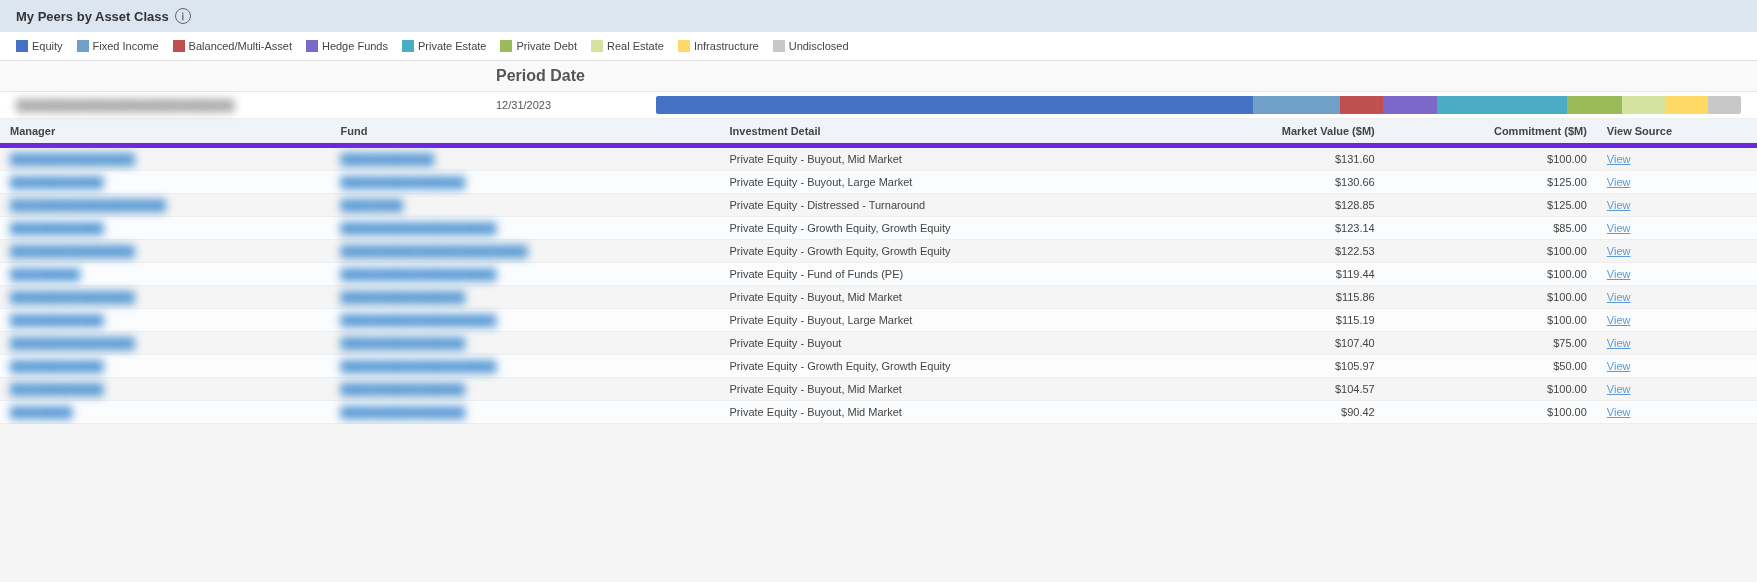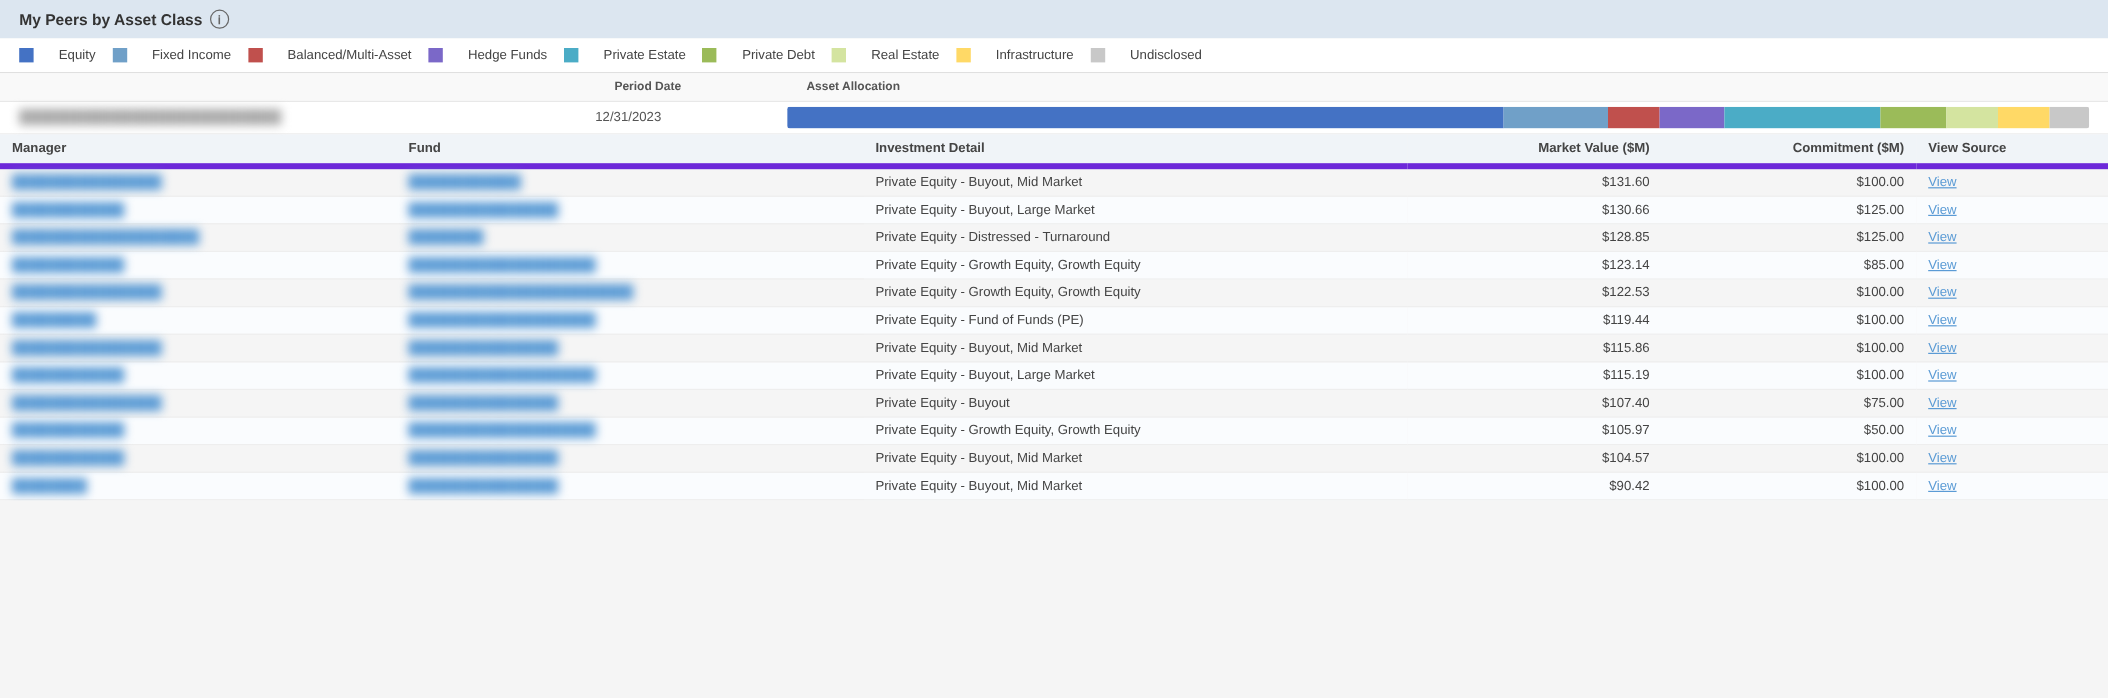--- a/index.html
+++ b/index.html
@@ -28,37 +28,37 @@
 
     .legend-bar {
       background: #fff;
       padding: 8px 16px;
       display: flex;
       align-items: center;
       gap: 14px;
       border-bottom: 1px solid #e0e0e0;
     }
     .legend-item {
-      display: flex; align-items: center; gap: 21px;
+      display: flex; align-items: center; gap: 4px;
       font-size: 11px; color: #444;
     }
     .legend-swatch {
       width: 12px; height: 12px;
       display: inline-block;
     }
 
     .summary-row {
       display: grid;
       grid-template-columns: 480px 160px 1fr;
       padding: 6px 16px;
       border-bottom: 1px solid #e8e8e8;
       background: #f9f9f9;
     }
     .summary-row .col-header {
-      font-size: 10px; font-weight: 600; color: #555; margin-left: 16px;
+      font-size: 16px; font-weight: 600; color: #555;
     }
 
     .entity-row {
       display: grid;
       grid-template-columns: 480px 160px 1fr;
       padding: 4px 16px;
       border-bottom: 1px solid #eee;
       align-items: center;
       background: #fff;
     }
@@ -176,21 +176,20 @@
     </div>
     <div class="legend-item">
       <span class="legend-swatch" style="background:#c8c8c8"></span>
       <span>Undisclosed</span>
     </div>
   </div>
 
 <div class="summary-row">
   <div class="col-header"></div>
   <div class="col-header">Period Date</div>
-  <div class="col-header">Asset Allocation</div>
 </div>
 
 <div class="entity-row">
   <div class="entity-name blurred">████████████████████████████</div>
   <div class="entity-date">12/31/2023</div>
   <div class="allocation-bar-container">
 
   <div class="allocation-segment" style="width: 55%; background: rgb(68, 114, 196);"></div>
       <div class="allocation-segment" style="width: 8%; background: rgb(112, 160, 200);"></div>
       <div class="allocation-segment" style="width: 4%; background: rgb(192, 80, 77);"></div>

